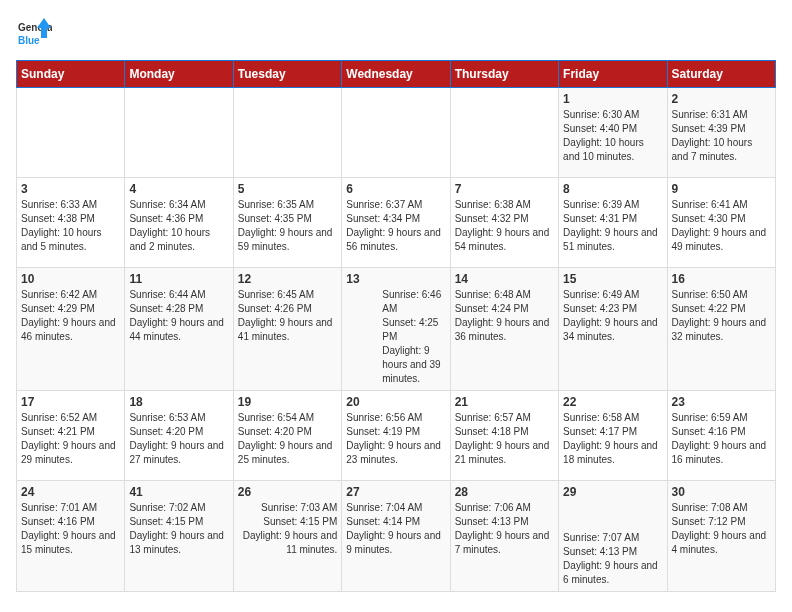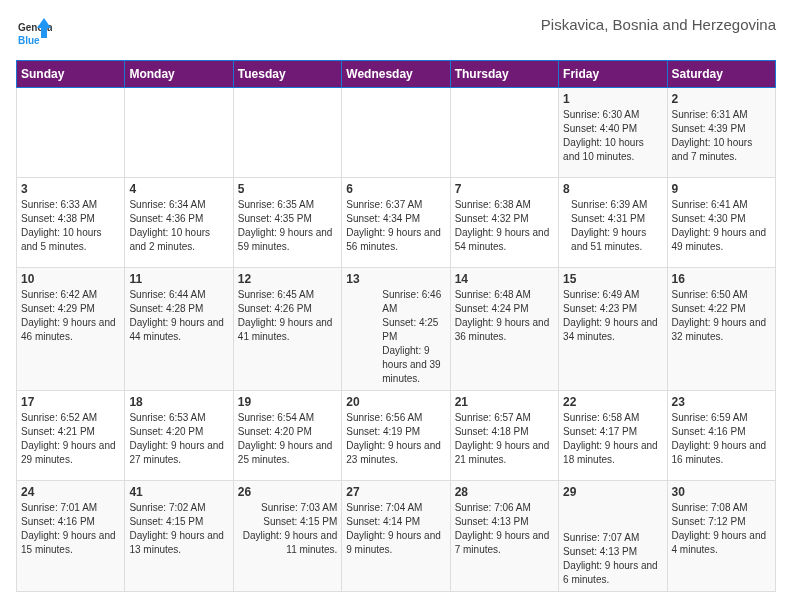--- a/index.html
+++ b/index.html
@@ -32,21 +32,21 @@
     .subtitle {
       font-size: 15px;
       color: #555;
     }
     table {
       width: 100%;
       border-collapse: collapse;
       table-layout: fixed;
     }
     thead tr th {
-      background-color: #701a75;
+      background-color: #b91c1c;
       color: #fff;
       font-size: 12px;
       font-weight: bold;
       padding: 6px 4px;
       text-align: left;
       border: 1px solid #1976D2;
     }
     tbody tr td {
       vertical-align: top;
       border: 1px solid #ddd;
@@ -79,21 +79,20 @@
 <div class="header-area">
   <div class="logo">
     <svg width="36" height="36" viewBox="0 0 36 36">
       <rect x="0" y="0" width="36" height="36" fill="white"></rect>
       <text x="2" y="15" font-size="10" font-weight="bold" font-family="Arial" fill="#333">General</text>
       <text x="2" y="28" font-size="10" font-weight="bold" font-family="Arial" fill="#2196F3">Blue</text>
       <polygon points="28,2 35,12 31,12 31,22 25,22 25,12 21,12" fill="#2196F3"></polygon>
     </svg>
   </div>
   <div class="title-area">
-    <div class="subtitle">Piskavica, Bosnia and Herzegovina</div>
   </div>
 </div>
 
 <table>
   <thead>
     <tr>
     <th>Sunday</th>
         <th>Monday</th>
         <th>Tuesday</th>
         <th>Wednesday</th>
@@ -148,21 +147,21 @@
 Daylight: 9 hours and 56 minutes.</div>
         </td>
         <td>
           <span class="day-num">7</span>
           <div class="cell-content" style="white-space: pre-line;">Sunrise: 6:38 AM
 Sunset: 4:32 PM
 Daylight: 9 hours and 54 minutes.</div>
         </td>
         <td>
           <span class="day-num">8</span>
-          <div class="cell-content" style="white-space: pre-line; margin-left: 8px;">Sunrise: 6:39 AM
+          <div class="cell-content" style="white-space: pre-line;">Sunrise: 6:39 AM
 Sunset: 4:31 PM
 Daylight: 9 hours and 51 minutes.</div>
         </td>
         <td>
           <span class="day-num">9</span>
           <div class="cell-content" style="white-space: pre-line;">Sunrise: 6:41 AM
 Sunset: 4:30 PM
 Daylight: 9 hours and 49 minutes.</div>
         </td>
       </tr>

